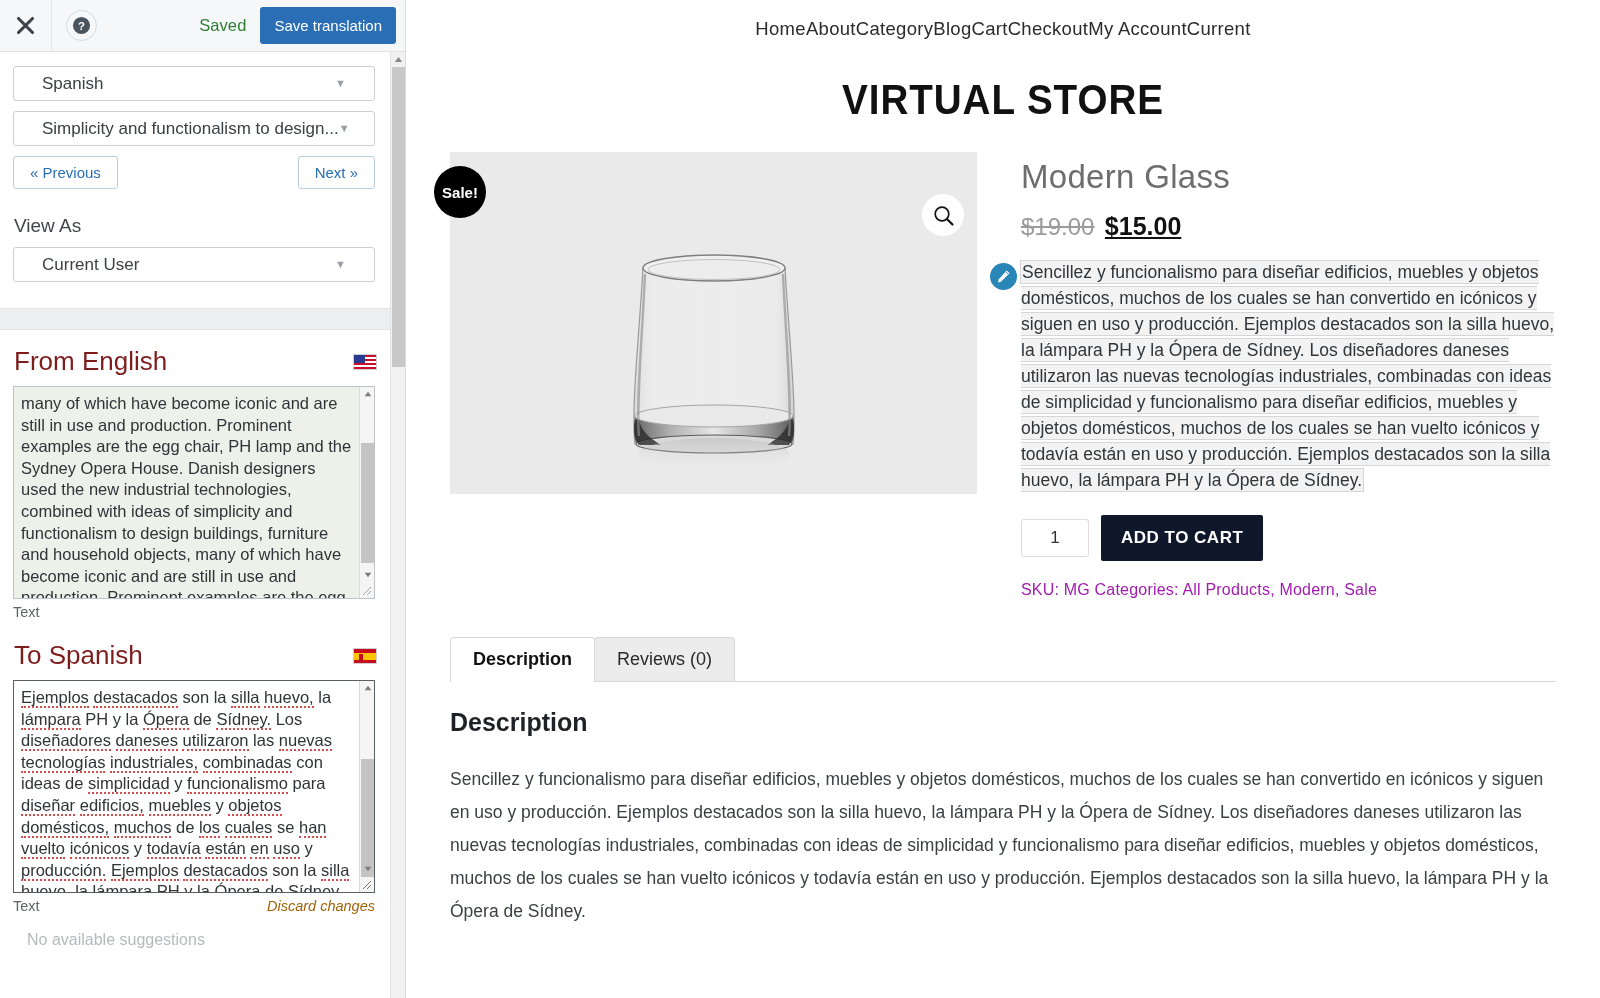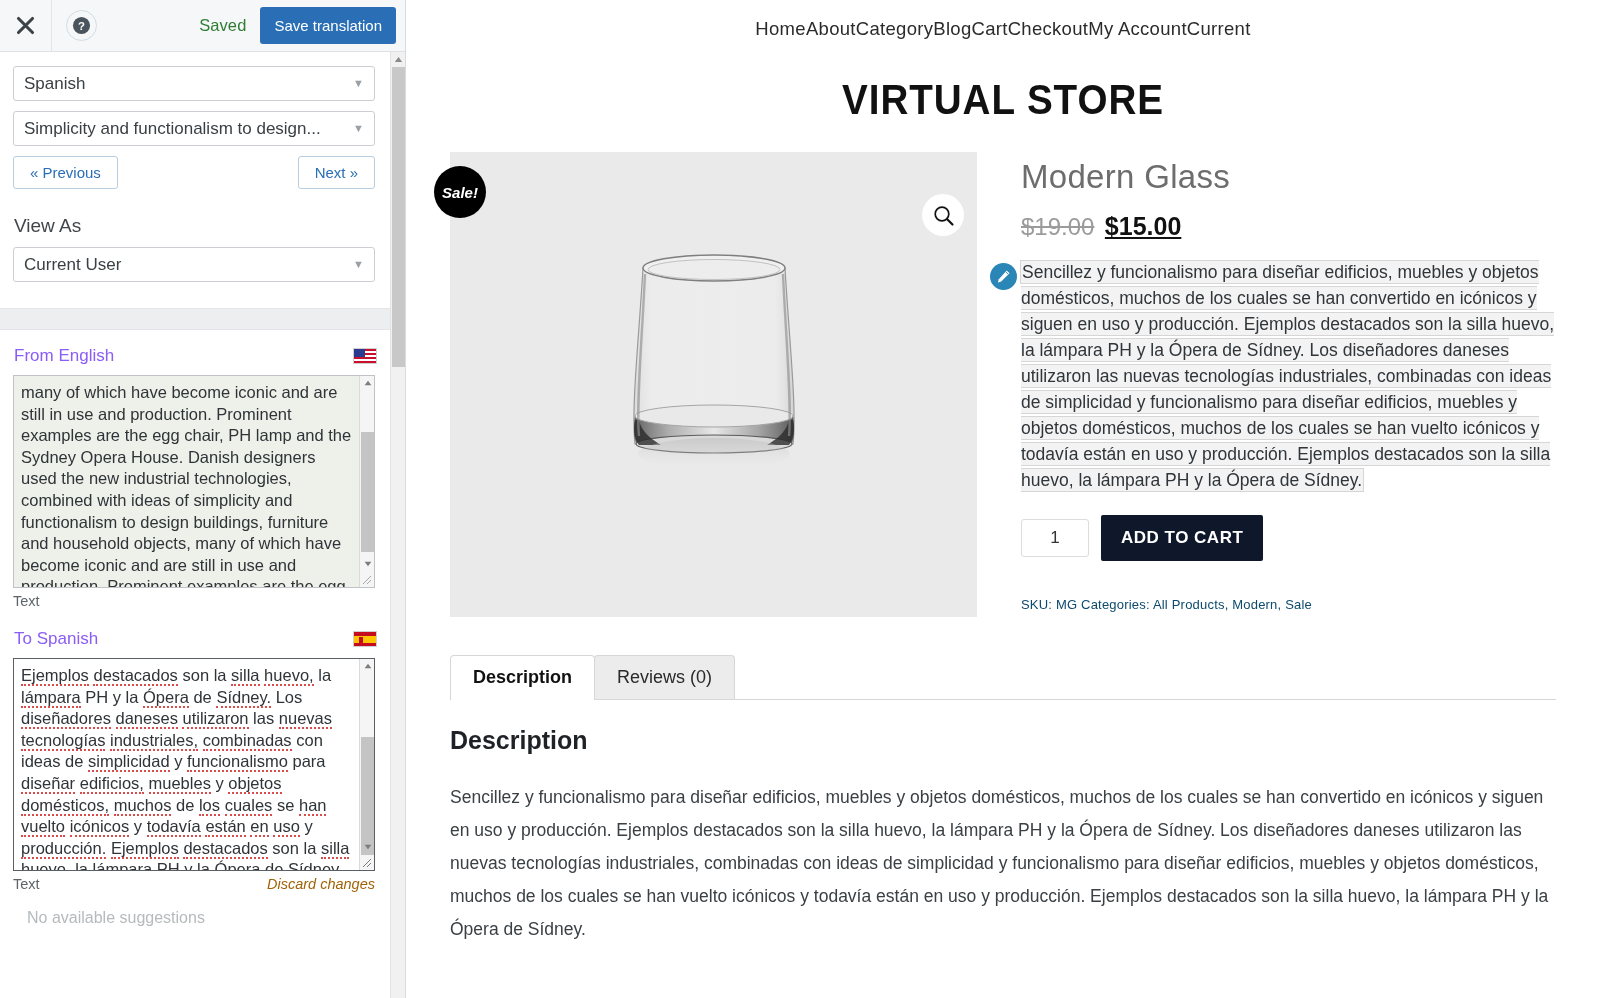--- a/index.html
+++ b/index.html
@@ -101,21 +101,21 @@
     padding: 14px 28px 16px 13px;
   }
   .sb-select {
     width: 362px;
     height: 35px;
     border: 1px solid #cbcfd3;
     border-radius: 3px;
     background: #fff;
     display: flex;
     align-items: center;
-    padding: 0 10px;
+    padding: 0 28px;
     font-size: 17px;
     color: #3b4044;
     margin-bottom: 10px;
     cursor: pointer;
     position: relative;
     white-space: nowrap;
     overflow: hidden;
   }
   .sb-select .caret {
     margin-left: auto;
@@ -151,21 +151,21 @@
     border-bottom: 1px solid #e2e4e7;
   }
 
   .tr-block { padding: 0 28px 0 13px; }
   .tr-head {
     display: flex;
     align-items: center;
     justify-content: space-between;
     margin: 16px 0 9px 1px;
   }
-  .tr-title { font-size: 17px; color: #8b5cf6; }
+  .tr-title { font-size: 26px; color: #7f1d1d; }
   .flag { width: 24px; height: 16px; border: 1px solid #d0d0d0; position: relative; overflow: hidden; display:block;}
   .flag-us { background: linear-gradient(#c8102e 0 14.3%, #fff 14.3% 28.6%, #c8102e 28.6% 42.9%, #fff 42.9% 57.2%, #c8102e 57.2% 71.5%, #fff 71.5% 85.8%, #c8102e 85.8% 100%); }
   .flag-us::before { content:""; position:absolute; left:0; top:0; width:11px; height:8px; background:#2a3b8f; }
   .flag-es { background: linear-gradient(#c60b1e 0 25%, #ffc400 25% 75%, #c60b1e 75% 100%); }
   .flag-es::before { content:""; position:absolute; left:5px; top:5px; width:4px; height:6px; background:#c60b1e; }
 
   .tr-textarea {
     width: 362px;
     height: 213px;
     border: 1px solid #bfc3c7;
@@ -253,24 +253,23 @@
     transform: scaleX(0.92);
   }
 
   .product {
     display: flex;
     margin: 28px 40px 0 44px;
     gap: 44px;
   }
   .prod-img-wrap {
     width: 527px;
-    height: 465px;
+    height: 342px;
     position: relative;
     flex: 0 0 527px;
-    font-style: italic;
   }
   .prod-img {
     width: 100%; height: 100%;
     background: #eaeaea;
     position: relative;
     overflow: hidden;
   }
   .glass {
     position: absolute;
     left: 50%; top: 96px;
@@ -369,23 +368,23 @@
     border: none;
     font-size: 17px;
     font-weight: bold;
     letter-spacing: .5px;
     padding: 13px 20px;
     cursor: pointer;
     border-radius: 2px;
     font-family: "Liberation Sans", sans-serif;
   }
   .meta {
-    margin-top: 36px;
-    font-size: 13px;
-    color: #0c4a6e;
+    margin-top: 20px;
+    font-size: 16px;
+    color: #a21caf;
     letter-spacing: .2px;
   }
 
   .tabs-wrap { margin: 38px 44px 0 44px; }
   .tabs {
     display: flex;
     align-items: flex-end;
     border-bottom: 1px solid #d7d7d7;
   }
   .tab {

